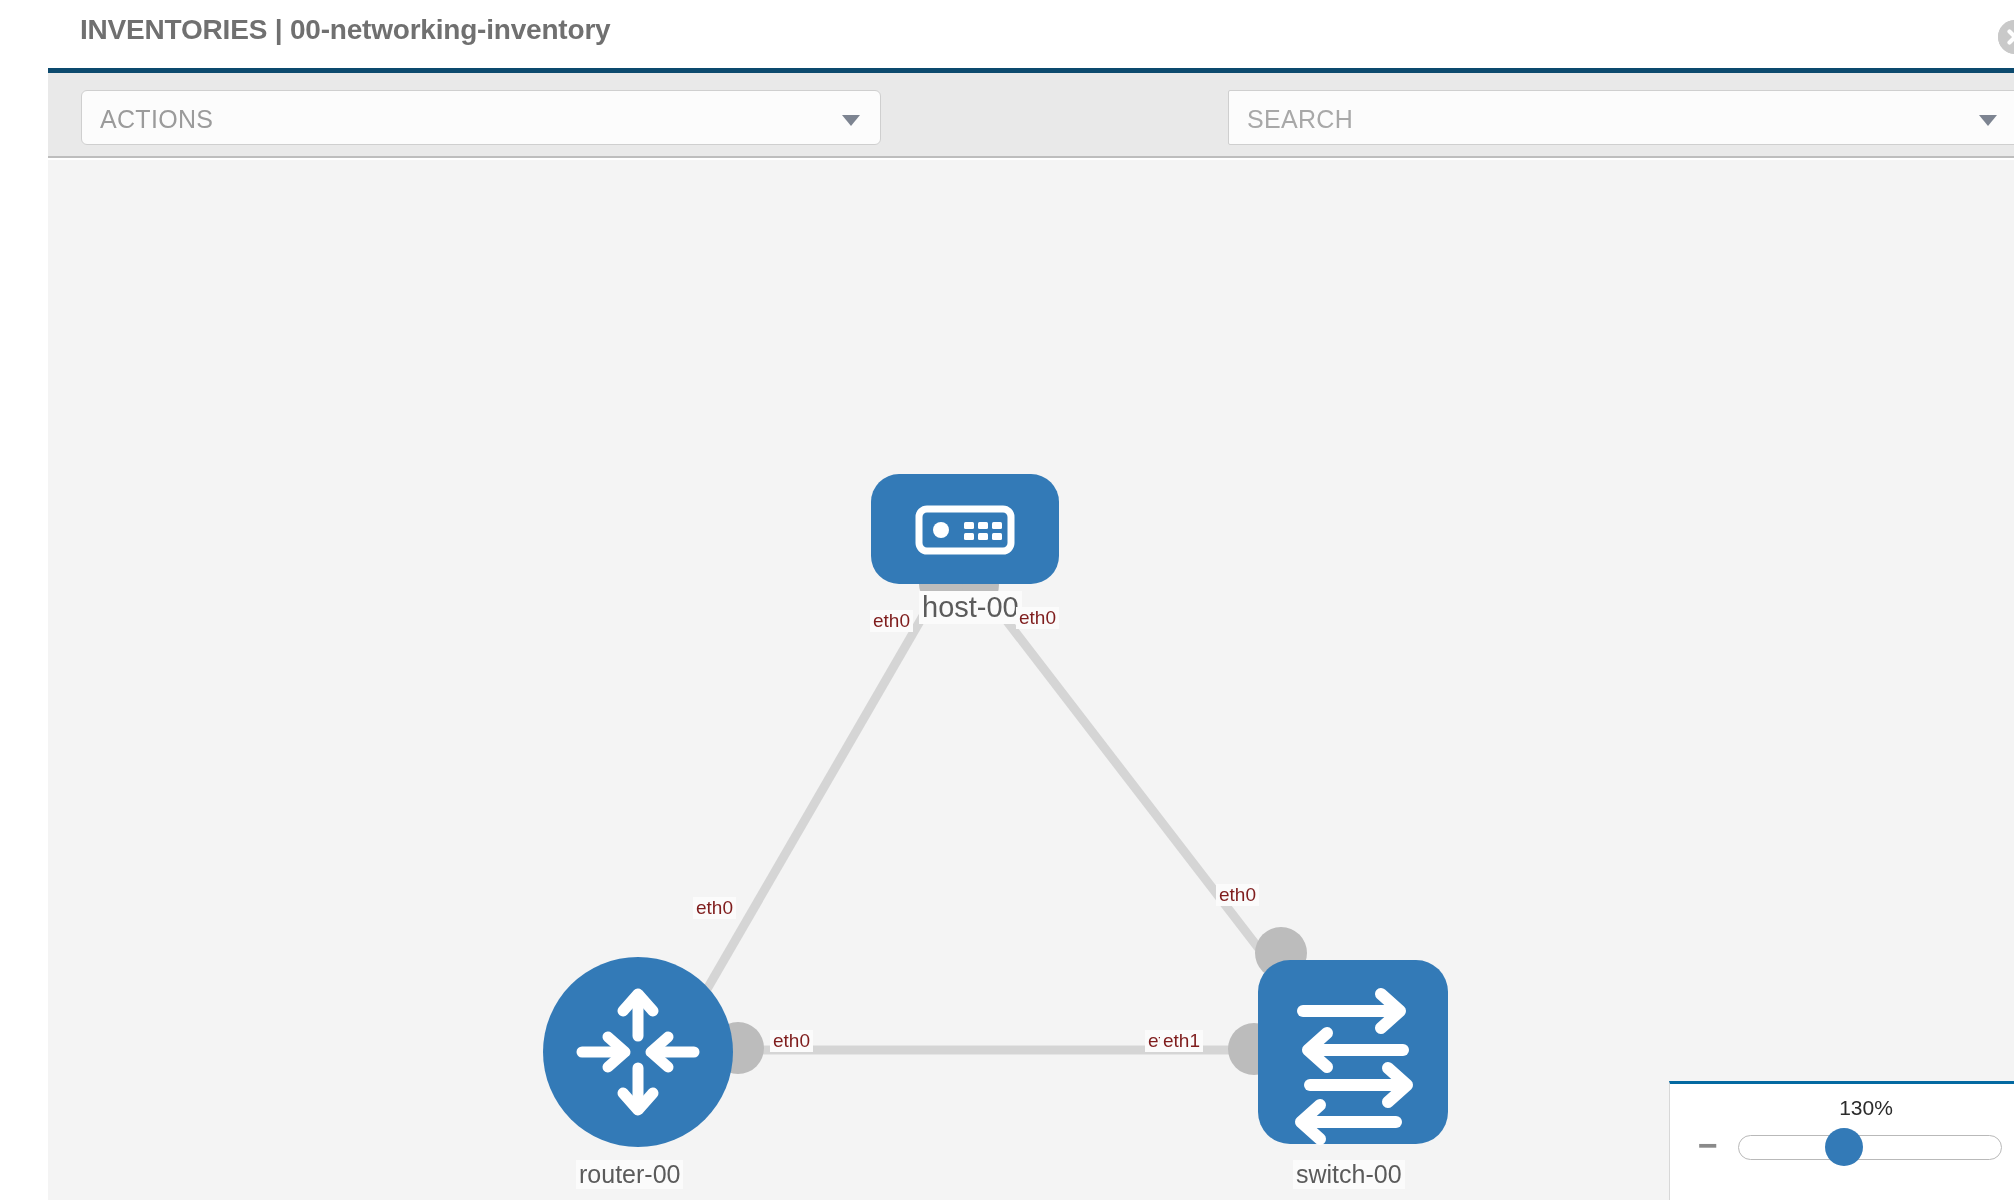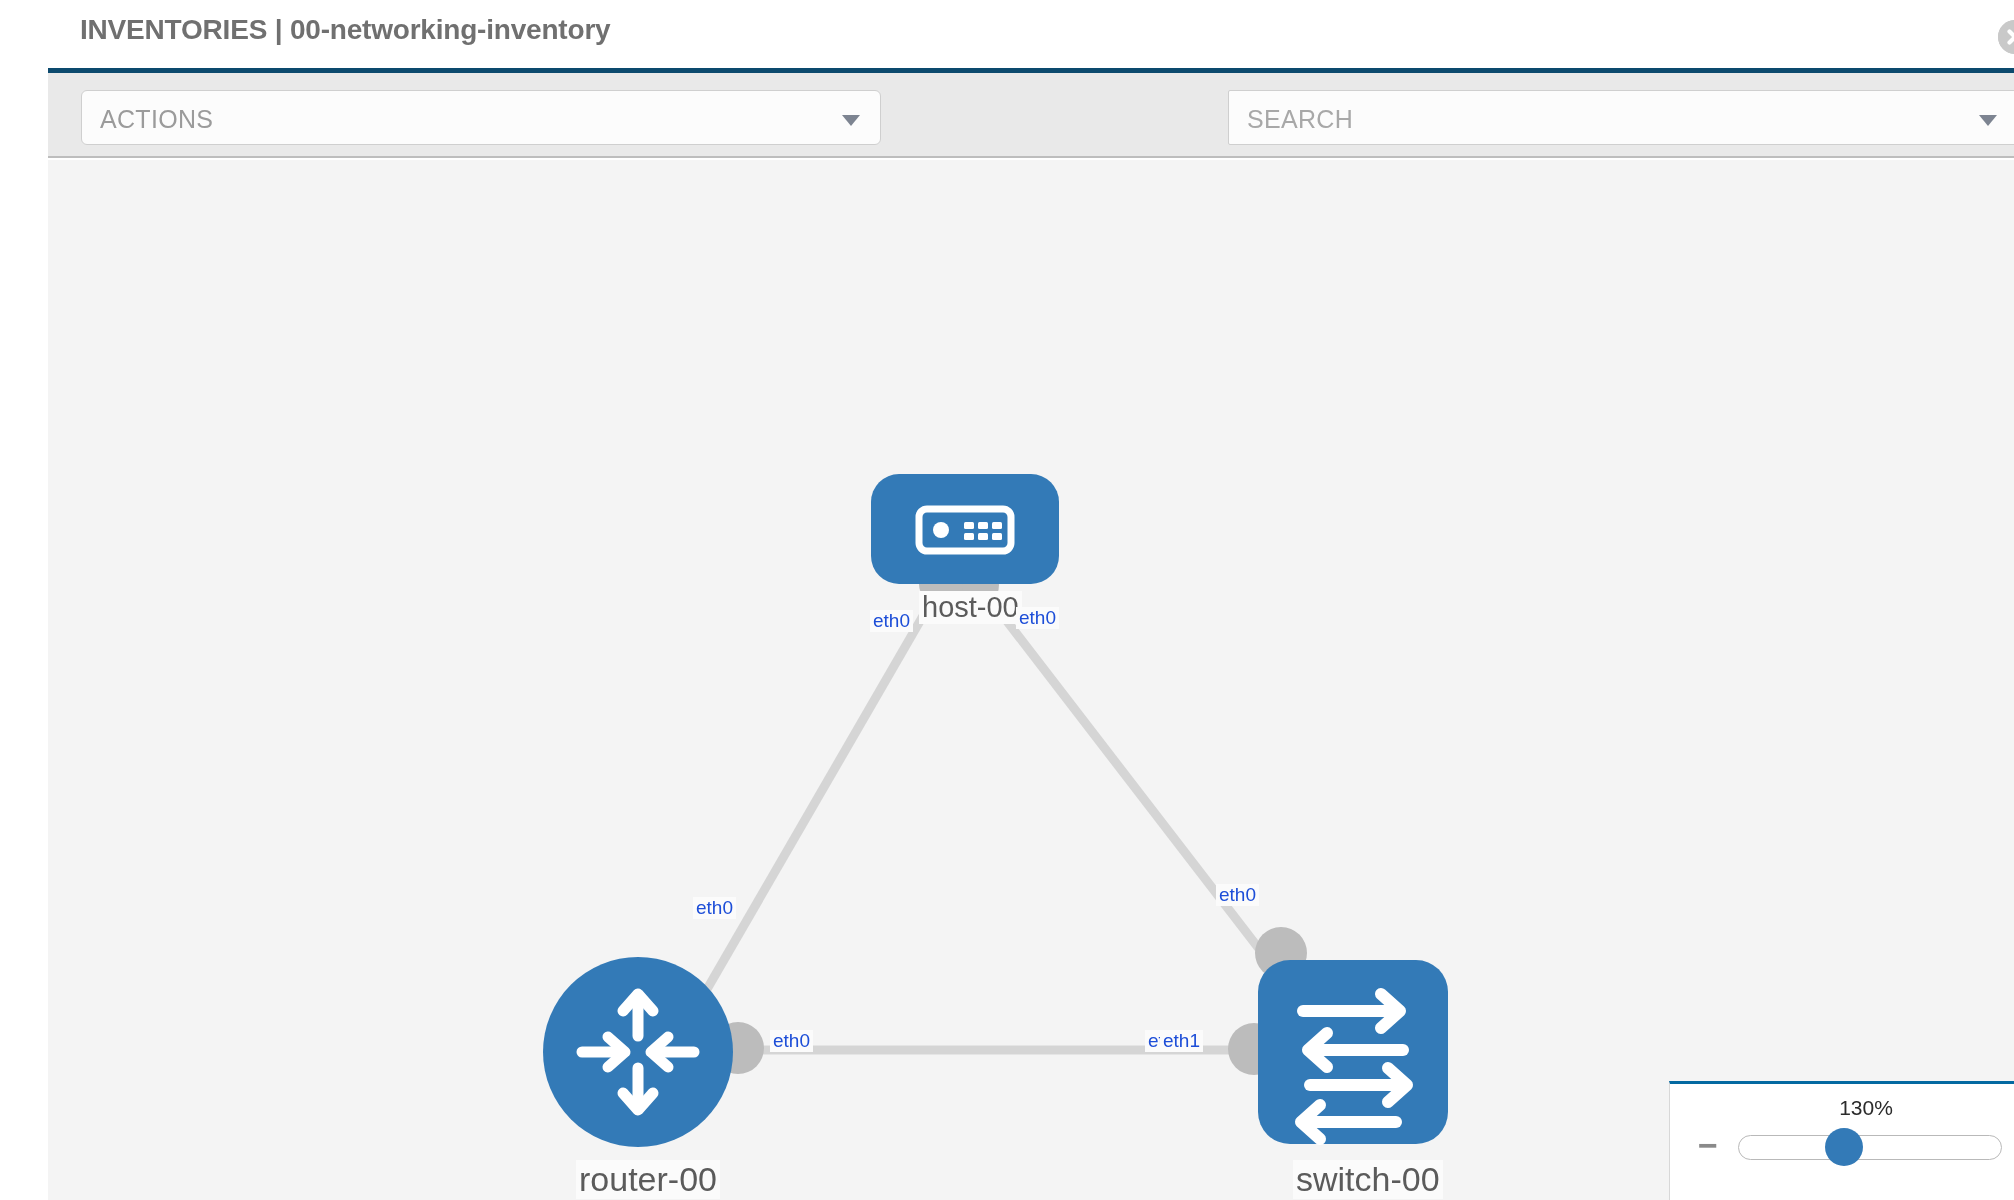--- a/index.html
+++ b/index.html
@@ -112,30 +112,30 @@
   }
   .topology-svg {
     position: absolute;
     left: 0; top: 0;
     width: 2014px; height: 1040px;
   }
 
   
   .node-label {
     position: absolute;
-    font-size: 34px;
+    font-size: 25px;
     color: #5b5b5b;
     background: #fbfbfb;
     white-space: nowrap;
     padding: 0 3px;
   }
   .iface-label {
     position: absolute;
     font-size: 19px;
-    color: #1d4ed8;
+    color: #7f1d1d;
     background: #fbfbfb;
     white-space: nowrap;
     padding: 0 3px;
   }
 
   
   .zoom-panel {
     position: absolute;
     left: 1621px; top: 1081px;
     width: 393px; height: 119px;

